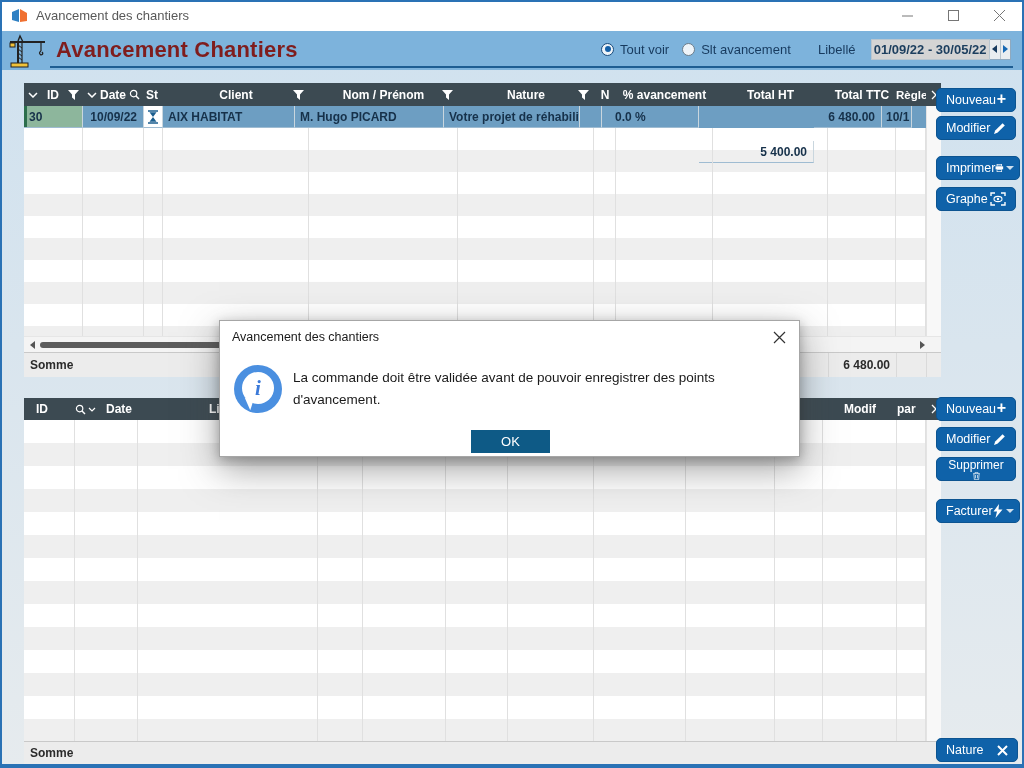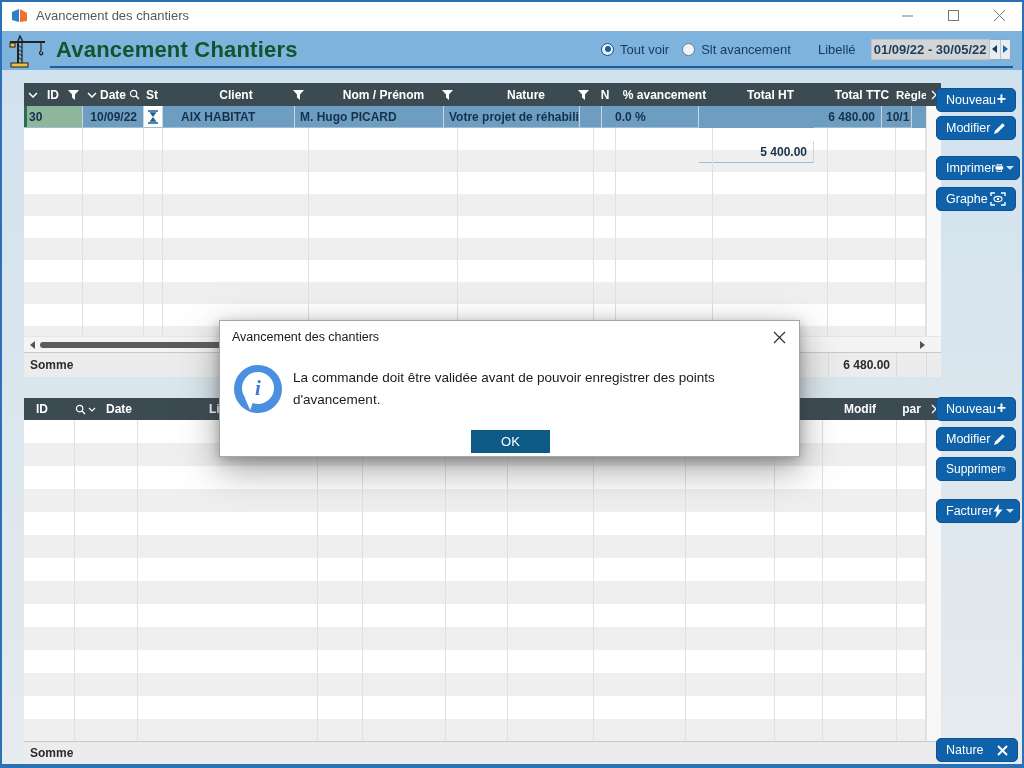--- a/index.html
+++ b/index.html
@@ -11,21 +11,21 @@
   
   .titlebar { position:absolute; left:0; top:0; width:1024px; height:31px; background:#fff; display:flex; align-items:center; z-index:5; }
   .titlebar .logo { margin:0 8px 0 10px; width:18px; height:16px; }
   .titlebar .wtitle { font-size:13px; color:#595959; }
   .wctrls { position:absolute; right:2px; top:0; height:31px; display:flex; }
   .wctrl { width:46px; height:31px; display:flex; align-items:center; justify-content:center; color:#767676; }
 
   
   .band { position:absolute; left:0; top:31px; width:1024px; height:39px; background:#7db3dc; z-index:4; }
   .band .crane { position:absolute; left:8px; top:3px; }
-  .band .btitle { position:absolute; left:56px; top:6px; font-size:22px; font-weight:bold; color:#14532d; letter-spacing:.2px; }
+  .band .btitle { position:absolute; left:56px; top:6px; font-size:22px; font-weight:bold; color:#7f1d1d; letter-spacing:.2px; }
   .band .underline { position:absolute; left:50px; top:35px; width:963px; height:2px; background:#1d5d92; }
   .radios { position:absolute; left:601px; top:0; height:36px; display:flex; align-items:center; gap:13px; }
   .radio { display:flex; align-items:center; gap:6px; font-size:13px; color:#173a5e; cursor:default; }
   .rdot { width:13px; height:13px; border-radius:50%; border:1px solid #2b5c86; background:#eef4f9; position:relative; }
   .rdot.on { border-color:#17497a; }
   .rdot.on::after { content:""; position:absolute; left:2.5px; top:2.5px; width:6px; height:6px; border-radius:50%; background:#1460a7; }
   .rdot.off { border-color:#6b7c8a; }
   .periode { position:absolute; left:818px; top:0; height:36px; display:flex; align-items:center; }
   .periode .plabel { font-size:13px; color:#173a5e; margin-right:15px; }
   .pbox { background:#d4d4d4; border:1px solid #b9c6d0; height:21px; width:119px; display:flex; align-items:center; justify-content:center; font-size:13px; font-weight:600; color:#1c3e5e; }
@@ -221,21 +221,21 @@
       <div class="vtrack"></div>
       <div class="r sel">
         <div class="c cell-green" style="width:59px;">30</div>
         <div class="c num" style="width:61px;">10/09/22</div>
         <div class="c cell-st" style="width:19px;">
           <svg width="12" height="14" viewBox="0 0 12 14">
               <path d="M1 1h10M1 13h10" stroke="#1b5e8e" stroke-width="1.6"></path>
               <path d="M2.5 2.2h7L6 7l3.5 4.8h-7L6 7z" fill="#1b5e8e"></path>
             </svg>
         </div>
-        <div class="c" style="width:132px; padding-left:18px;">AIX HABITAT</div>
+        <div class="c" style="width:132px; padding-left:5px;">AIX HABITAT</div>
         <div class="c" style="width:149px; padding-left:5px;">M. Hugo PICARD</div>
         <div class="c" style="width:136px; padding-left:5px;">Votre projet de réhabilitation</div>
         <div class="c" style="width:22px;"></div>
         <div class="c" style="width:97px; padding-left:13px;">0.0 %</div>
         <div class="c num" style="width:115px;margin-top:35px;">5 400.00</div>
         <div class="c num" style="width:68px;">6 480.00</div>
         <div class="c" style="width:30px; padding-left:4px;">10/1</div>
       </div>
     <div class="r">
           <div class="c" style="width: 59px;"></div>
@@ -439,21 +439,21 @@
       <div class="hc" style="width:45px;"></div>
       <div class="hc" style="width:83px;"></div>
       <div class="hc" style="width:62px;"></div>
       <div class="hc" style="width:86px;"></div>
       <div class="hc" style="width:92px;"></div>
       <div class="hc" style="width:89px;"></div>
       <div class="hc" style="width:48px;"></div>
       <div class="hc" style="width:74px; justify-content:center;">
           <span>Modif</span>
         </div>
-      <div class="hc" style="width:29px; justify-content:center;">
+      <div class="hc" style="width:29px; ">
           <span>par</span>
         </div>
       <div class="hc" style="width:15px; justify-content:center;">
         <svg width="6" height="10" viewBox="0 0 6 10">
             <path d="M1 1l4 4-4 4" stroke="#fff" stroke-width="1.3" fill="none"></path>
           </svg>
       </div>
     </div>
 
     <div class="tbody" id="points-body" style="height:321px;">
@@ -664,21 +664,21 @@
   <div class="btn" style="top:397px;">
     <span>Nouveau</span>
       <span class="plus">+</span>
   </div>
   <div class="btn" style="top:427px;">
     <span>Modifier</span>
     <svg width="12" height="12" viewBox="0 0 12 12">
         <path d="M0 12l1.2-3.4L8.6 1.2l2.2 2.2L3.4 10.8z" fill="#fff"></path>
       </svg>
   </div>
-  <div class="btn" style="top:457px; font-size:12px;">
+  <div class="btn" style="top:457px; font-size:12px;flex-direction:column;">
     <span>Supprimer</span>
     <svg width="11" height="12" viewBox="0 0 11 12">
         <path d="M0.5 2.5h10M3.5 2.5v-2h4v2" stroke="#fff" fill="none"></path>
         <path d="M1.5 2.5l.8 9h6.4l.8-9" stroke="#fff" fill="none"></path>
         <path d="M4 4.5v5M7 4.5v5" stroke="#fff"></path>
       </svg>
   </div>
   <div class="btn split" style="top:499px;">
     <span>Facturer</span>
     <svg width="10" height="14" viewBox="0 0 10 14">

